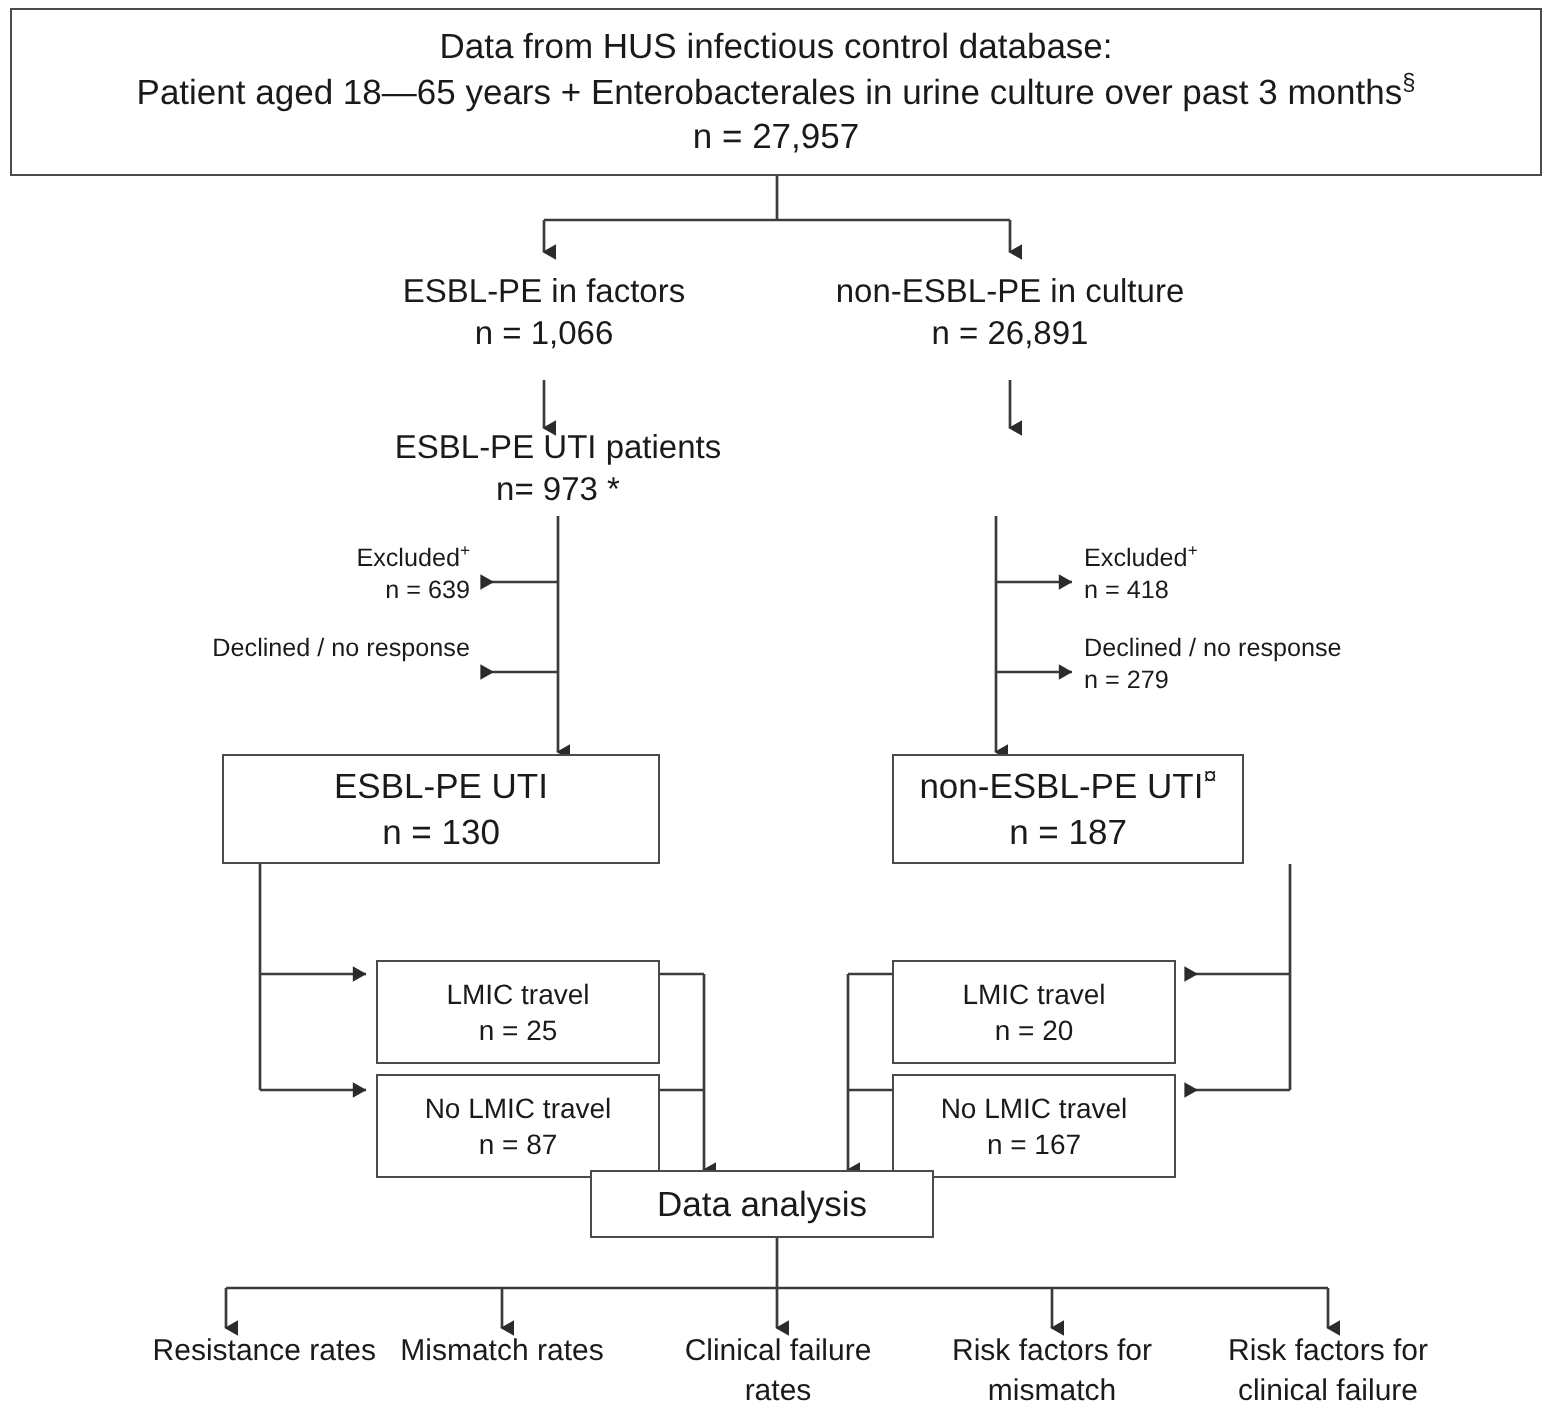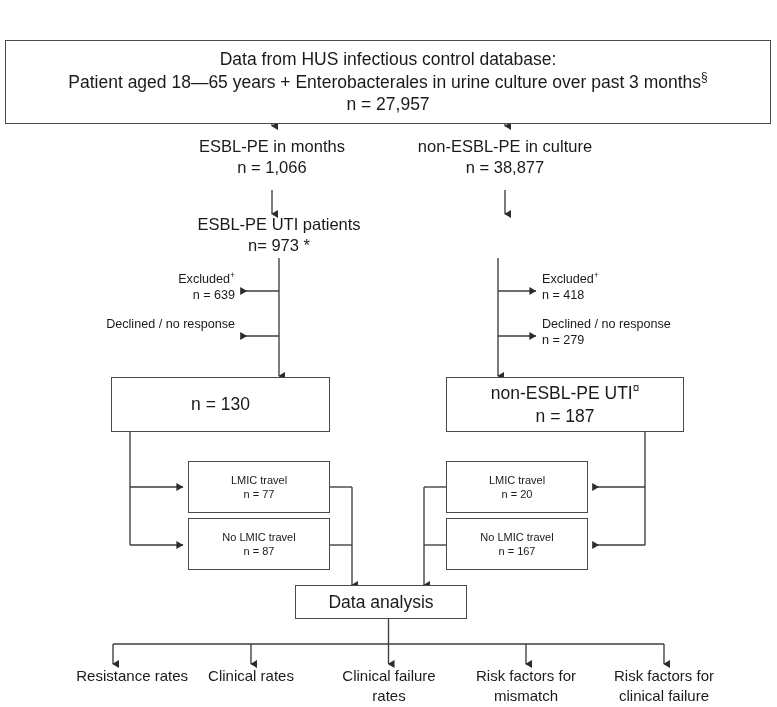--- a/index.html
+++ b/index.html
@@ -42,21 +42,21 @@
     background: transparent;
   }
   .ln { display: block; white-space: nowrap; }
   .sup {
     font-size: 0.68em;
     vertical-align: super;
     line-height: 0;
   }
   .f17 { font-size: 17.5px; }
   .f16 { font-size: 16.5px; }
-  .f155 { font-size: 11px; }
+  .f155 { font-size: 14px; margin-top: 19px; }
   .f12 { font-size: 12.6px; }
   .f15 { font-size: 15px; }
   .left-al { text-align: left; }
   .right-al { text-align: right; }
 </style>
 </head>
 <body>
 
 <div id="root">
 
@@ -110,33 +110,33 @@
       <path d="M388.5,618 L388.5,644"></path>
       <path d="M113,644 L664,644"></path>
       <path d="M113,644 L113,664" marker-end="url(#ah-down)"></path>
       <path d="M251,644 L251,664" marker-end="url(#ah-down)"></path>
       <path d="M388.5,644 L388.5,664" marker-end="url(#ah-down)"></path>
       <path d="M526,644 L526,664" marker-end="url(#ah-down)"></path>
       <path d="M664,644 L664,664" marker-end="url(#ah-down)"></path>
     </g>
   </svg>
 
-  <div class="box f17" style="left:5px; top:4px; width:766px; height:84px;margin-top:36px;">
+  <div class="box f17" style="left:5px; top:4px; width:766px; height:84px;">
     <span class="ln">Data from HUS infectious control database:</span>
     <span class="ln"><span>Patient aged 18—65 years + Enterobacterales in urine culture over past 3 months</span><span class="sup">§</span></span>
     <span class="ln">n = 27,957</span>
   </div>
 
   <div class="plain f16" style="left:172px; top:136px; width:200px;">
-    <span class="ln">ESBL-PE in months</span>
+    <span class="ln">ESBL-PE in factors</span>
     <span class="ln">n = 1,066</span>
   </div>
   <div class="plain f16" style="left:395px; top:136px; width:220px;">
     <span class="ln">non-ESBL-PE in culture</span>
-    <span class="ln">n = 38,877</span>
+    <span class="ln">n = 26,891</span>
   </div>
 
   <div class="plain f16" style="left:165px; top:214px; width:228px;">
     <span class="ln">ESBL-PE UTI patients</span>
     <span class="ln">n= 973 *</span>
   </div>
 
   <div class="plain f12 right-al" style="left:61px; top:271px; width:174px;">
     <span class="ln"><span>Excluded</span><span class="sup">+</span></span>
     <span class="ln">n = 639</span>
@@ -148,30 +148,31 @@
   <div class="plain f12 left-al" style="left:542px; top:271px; width:190px;">
     <span class="ln"><span>Excluded</span><span class="sup">+</span></span>
     <span class="ln">n = 418</span>
   </div>
   <div class="plain f12 left-al" style="left:542px; top:316px; width:210px;">
     <span class="ln">Declined / no response</span>
     <span class="ln">n = 279</span>
   </div>
 
   <div class="box f17" style="left:111px; top:377px; width:219px; height:55px;">
+    <span class="ln"><span>ESBL-PE UTI</span><span class="sup"></span></span>
     <span class="ln">n = 130</span>
   </div>
-  <div class="box f17" style="left:446px; top:377px; width:238px; height:55px;">
+  <div class="box f17" style="left:446px; top:377px; width:176px; height:55px;">
     <span class="ln"><span>non-ESBL-PE UTI</span><span class="sup">¤</span></span>
     <span class="ln">n = 187</span>
   </div>
 
   <div class="box f155" style="left:188px; top:461px; width:142px; height:52px;">
     <span class="ln">LMIC travel</span>
-    <span class="ln">n = 77</span>
+    <span class="ln">n = 25</span>
   </div>
   <div class="box f155" style="left:188px; top:518px; width:142px; height:52px;">
     <span class="ln">No LMIC travel</span>
     <span class="ln">n = 87</span>
   </div>
 
   <div class="box f155" style="left:446px; top:461px; width:142px; height:52px;">
     <span class="ln">LMIC travel</span>
     <span class="ln">n = 20</span>
   </div>
@@ -182,21 +183,21 @@
 
   <div class="box f17" style="left:295px; top:585px; width:172px; height:34px;">
     <span class="ln">Data analysis</span>
   </div>
 
   <div class="plain f15" style="left:38px; top:666px; width:150px;text-align:right;">
     <span class="ln">Resistance rates</span>
     <span class="ln"></span>
   </div>
   <div class="plain f15" style="left:178px; top:666px; width:146px;">
-    <span class="ln">Clinical rates</span>
+    <span class="ln">Mismatch rates</span>
     <span class="ln"></span>
   </div>
   <div class="plain f15" style="left:320px; top:666px; width:138px;">
     <span class="ln">Clinical failure</span>
     <span class="ln">rates</span>
   </div>
   <div class="plain f15" style="left:455px; top:666px; width:142px;">
     <span class="ln">Risk factors for</span>
     <span class="ln">mismatch</span>
   </div>

